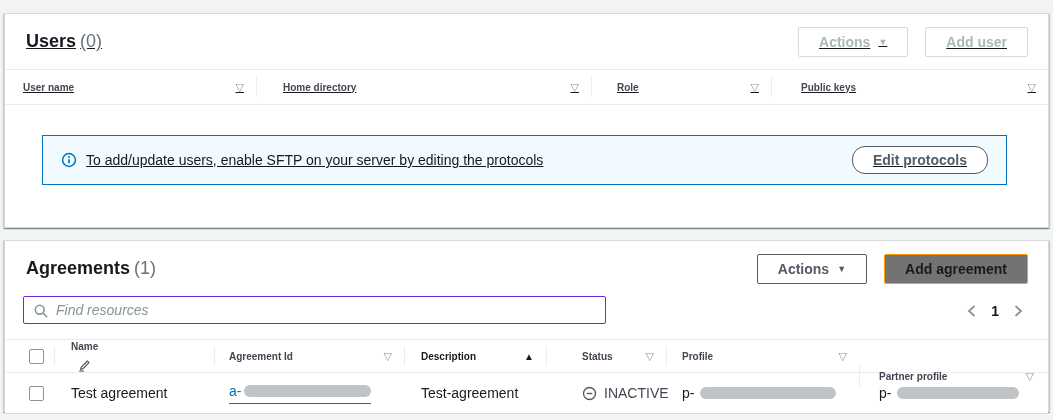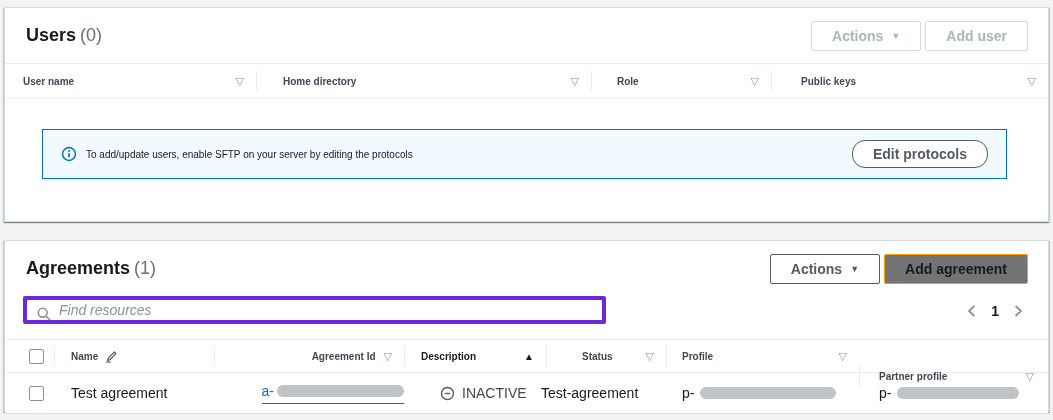--- a/index.html
+++ b/index.html
@@ -11,30 +11,30 @@
     color:#16191f;
   }
   .page { position:relative; width:1053px; height:420px; }
 
   
   .panel {
     position:absolute; left:4px; width:1045px; background:#fff;
     border:1px solid #d5dbdb;
     box-shadow:0 1px 1px 0 rgba(0,28,36,.30), 1px 1px 1px 0 rgba(0,28,36,.15), -1px 1px 1px 0 rgba(0,28,36,.15);
   }
-  .panel-users { top:7px; height:215px; }
+  .panel-users { top:13px; height:215px;text-decoration:underline; }
   .panel-agreements { top:240px; height:172px; }
 
   .panel-header {
     height:55px; display:flex; align-items:center; justify-content:space-between;
     padding:0 20px 0 21px;
   }
   .panel-title { font-size:18px; font-weight:bold; color:#16191f; }
   .panel-title .count { color:#687078; font-weight:normal; margin-left:4px; }
-  .header-actions { display:flex; gap:4px; align-items:flex-start; }
+  .header-actions { display:flex; gap:17px; align-items:flex-start; }
 
   
   .btn {
     display:inline-flex; align-items:center; justify-content:center; gap:8px;
     height:30px; padding:0 20px; background:#fff;
     border:1px solid #545b64; border-radius:2px;
     font-family:inherit; font-size:14px; font-weight:bold; color:#545b64;
     cursor:pointer; white-space:nowrap;
   }
   .btn.disabled { border-color:#d5dbdb; color:#aab7b8; cursor:default; }
@@ -58,21 +58,21 @@
   .sort { font-size:11px; color:#879596; margin-left:8px; }
   .sort.sorted { color:#16191f; font-size:10px; }
 
   .users-head .th:nth-child(1){ width:251px; }
   .users-head .th:nth-child(2){ width:335px; padding-left:27px; }
   .users-head .th:nth-child(3){ width:180px; padding-left:26px;gap:36px; }
   .users-head .th:nth-child(4){ flex:1; padding-left:30px; }
 
   .col-cb      { width:49px;  padding-left:24px; display:flex; align-items:center; }
   .col-name    { width:160px; padding-left:17px; }
-  .col-aid     { width:190px; padding-left:15px;justify-content:flex-end; }
+  .col-aid     { width:190px; padding-left:15px; }
   .col-desc    { width:142px; padding-left:17px; }
   .col-status  { width:120px; padding-left:36px; }
   .col-profile { width:193px; padding-left:16px; }
   .col-partner { flex:1;      padding-left:20px; padding-right:14px; }
 
   .checkbox {
     width:15px; height:15px; border:1px solid #879596; border-radius:2px; background:#fff; cursor:pointer;
   }
 
   
@@ -85,28 +85,28 @@
   .redact { display:inline-block; height:12px; border-radius:6px; background:#c1c4c7; }
   .status-cell { gap:7px; color:#414750; }
   .pfx { margin-right:6px; }
 
   
   .banner-wrap { padding:30px 41px 0 37px; }
   .banner {
     height:50px; display:flex; align-items:center; gap:9px;
     background:#f1faff; border:1px solid #0073bb; padding:0 18px;
   }
-  .banner-text { font-size:10px; color:#16191f; }
+  .banner-text { font-size:14px; color:#16191f; }
   .banner .btn { margin-left:auto; }
 
   
   .toolbar { height:43px; display:flex; align-items:flex-start; justify-content:space-between; padding:0 22px 0 18px; }
   .search {
     position:relative; width:583px; height:28px;
-    border:4px solid #6d28d9; border-radius:2px; background:#fff;
+    border:1px solid #6d28d9; border-radius:2px; background:#fff;
   }
   .search svg { position:absolute; left:9px; top:6px; }
   .search input {
     width:100%; height:100%; border:none; outline:none; background:transparent;
     padding:0 8px 0 32px; font-family:inherit; font-size:14px; color:#16191f;
   }
   .search input::placeholder { font-style:italic; color:#879596; }
   .pagination { display:flex; align-items:center; gap:12px; margin-top:6px; }
   .page-chevron { display:flex; align-items:center; cursor:pointer; padding:2px; }
   .page-num { font-weight:bold; color:#16191f; cursor:pointer; }
@@ -207,21 +207,21 @@
             </svg>
         </span>
       </div>
     </div>
 
     <div class="table-head ag-head">
       <div class="th col-cb" style="padding-left:24px; padding-right:0;">
         <span class="checkbox"></span>
       </div>
       <div class="th col-name">
-        <span style="display:inline-flex;align-items:center;gap:7px;">
+        <span style="display:inline-flex;align-items:center;gap:7px;flex-direction:column;">
           <span class="th-label">Name</span>
           <span class="icon">
             <svg width="13" height="13" viewBox="0 0 16 16">
               <path d="M13.5 4.5 L11.5 2.5 L4 10 L3.2 12.8 L6 12 Z" fill="none" stroke="#545b64" stroke-width="1.5" stroke-linejoin="round"></path>
               <line x1="1.5" y1="14.8" x2="7" y2="14.8" stroke="#545b64" stroke-width="1.5"></line>
             </svg>
           </span>
         </span>
       </div>
       <div class="th col-aid">
@@ -252,32 +252,32 @@
       </div>
       <div class="td col-name">
         <span>Test agreement</span>
       </div>
       <div class="td col-aid">
         <span class="id-link">
           <span>a-</span>
           <span class="redact" style="width:127px;"></span>
         </span>
       </div>
+      <div class="td col-desc">
+        <span>Test-agreement</span>
+      </div>
       <div class="td col-status status-cell">
         <span class="icon">
           <svg width="15" height="15" viewBox="0 0 16 16">
             <circle cx="8" cy="8" r="6.4" fill="none" stroke="#545b64" stroke-width="1.5"></circle>
             <line x1="5" y1="8" x2="11" y2="8" stroke="#545b64" stroke-width="1.5"></line>
           </svg>
         </span>
         <span>INACTIVE</span>
       </div>
-      <div class="td col-desc">
-        <span>Test-agreement</span>
-      </div>
       <div class="td col-profile">
         <span class="pfx">p-</span>
         <span class="redact" style="width:136px;"></span>
       </div>
       <div class="td col-partner">
         <span class="pfx">p-</span>
         <span class="redact" style="width:122px;"></span>
       </div>
     </div>
   </section>

